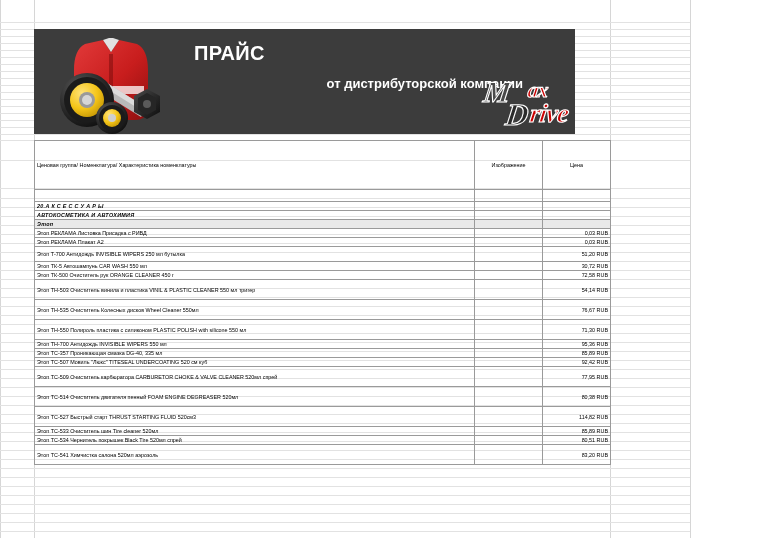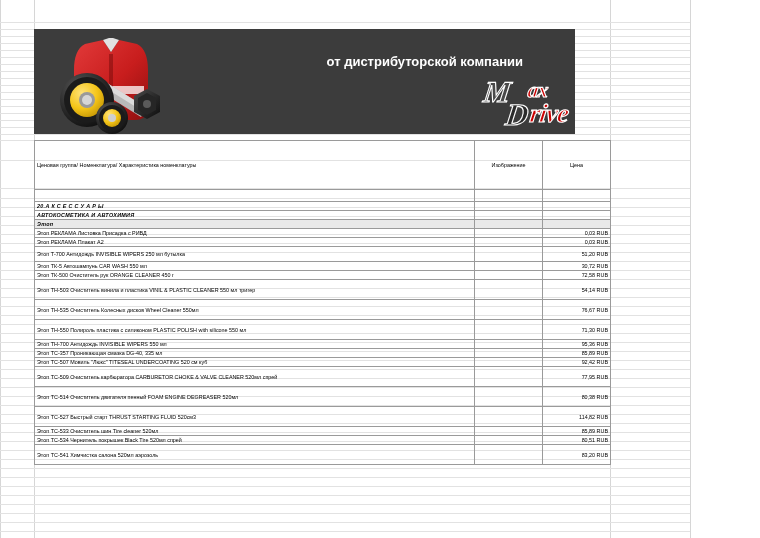--- a/index.html
+++ b/index.html
@@ -291,20 +291,21 @@
       <circle cx="61" cy="84" r="9" fill="url(#coneG)"></circle>
       <circle cx="61" cy="84" r="4" fill="#cfcfcf"></circle>
 
       <path d="M96 55 L109 62 L109 78 L96 85 L83 78 L83 62 Z" fill="url(#wheelG)"></path>
       <path d="M96 59 L105 64 L105 76 L96 81 L87 76 L87 64 Z" fill="#262626"></path>
       <circle cx="96" cy="70" r="4" fill="#5a5a5a"></circle>
     </svg>
   </div>
 
   <div id="banner-text">
+    <div class="ban-l1">ПРАЙС</div>
     <div class="ban-l3">от дистрибуторской компании</div>
   </div>
 
   <div id="logo-maxdrive">
     <span class="md-word" id="md-max">M</span>
     <span class="md-word" id="md-ax">ax</span>
     <span class="md-word" id="md-d">D</span>
     <span class="md-word" id="md-rive">rive</span>
   </div>
 </div>

